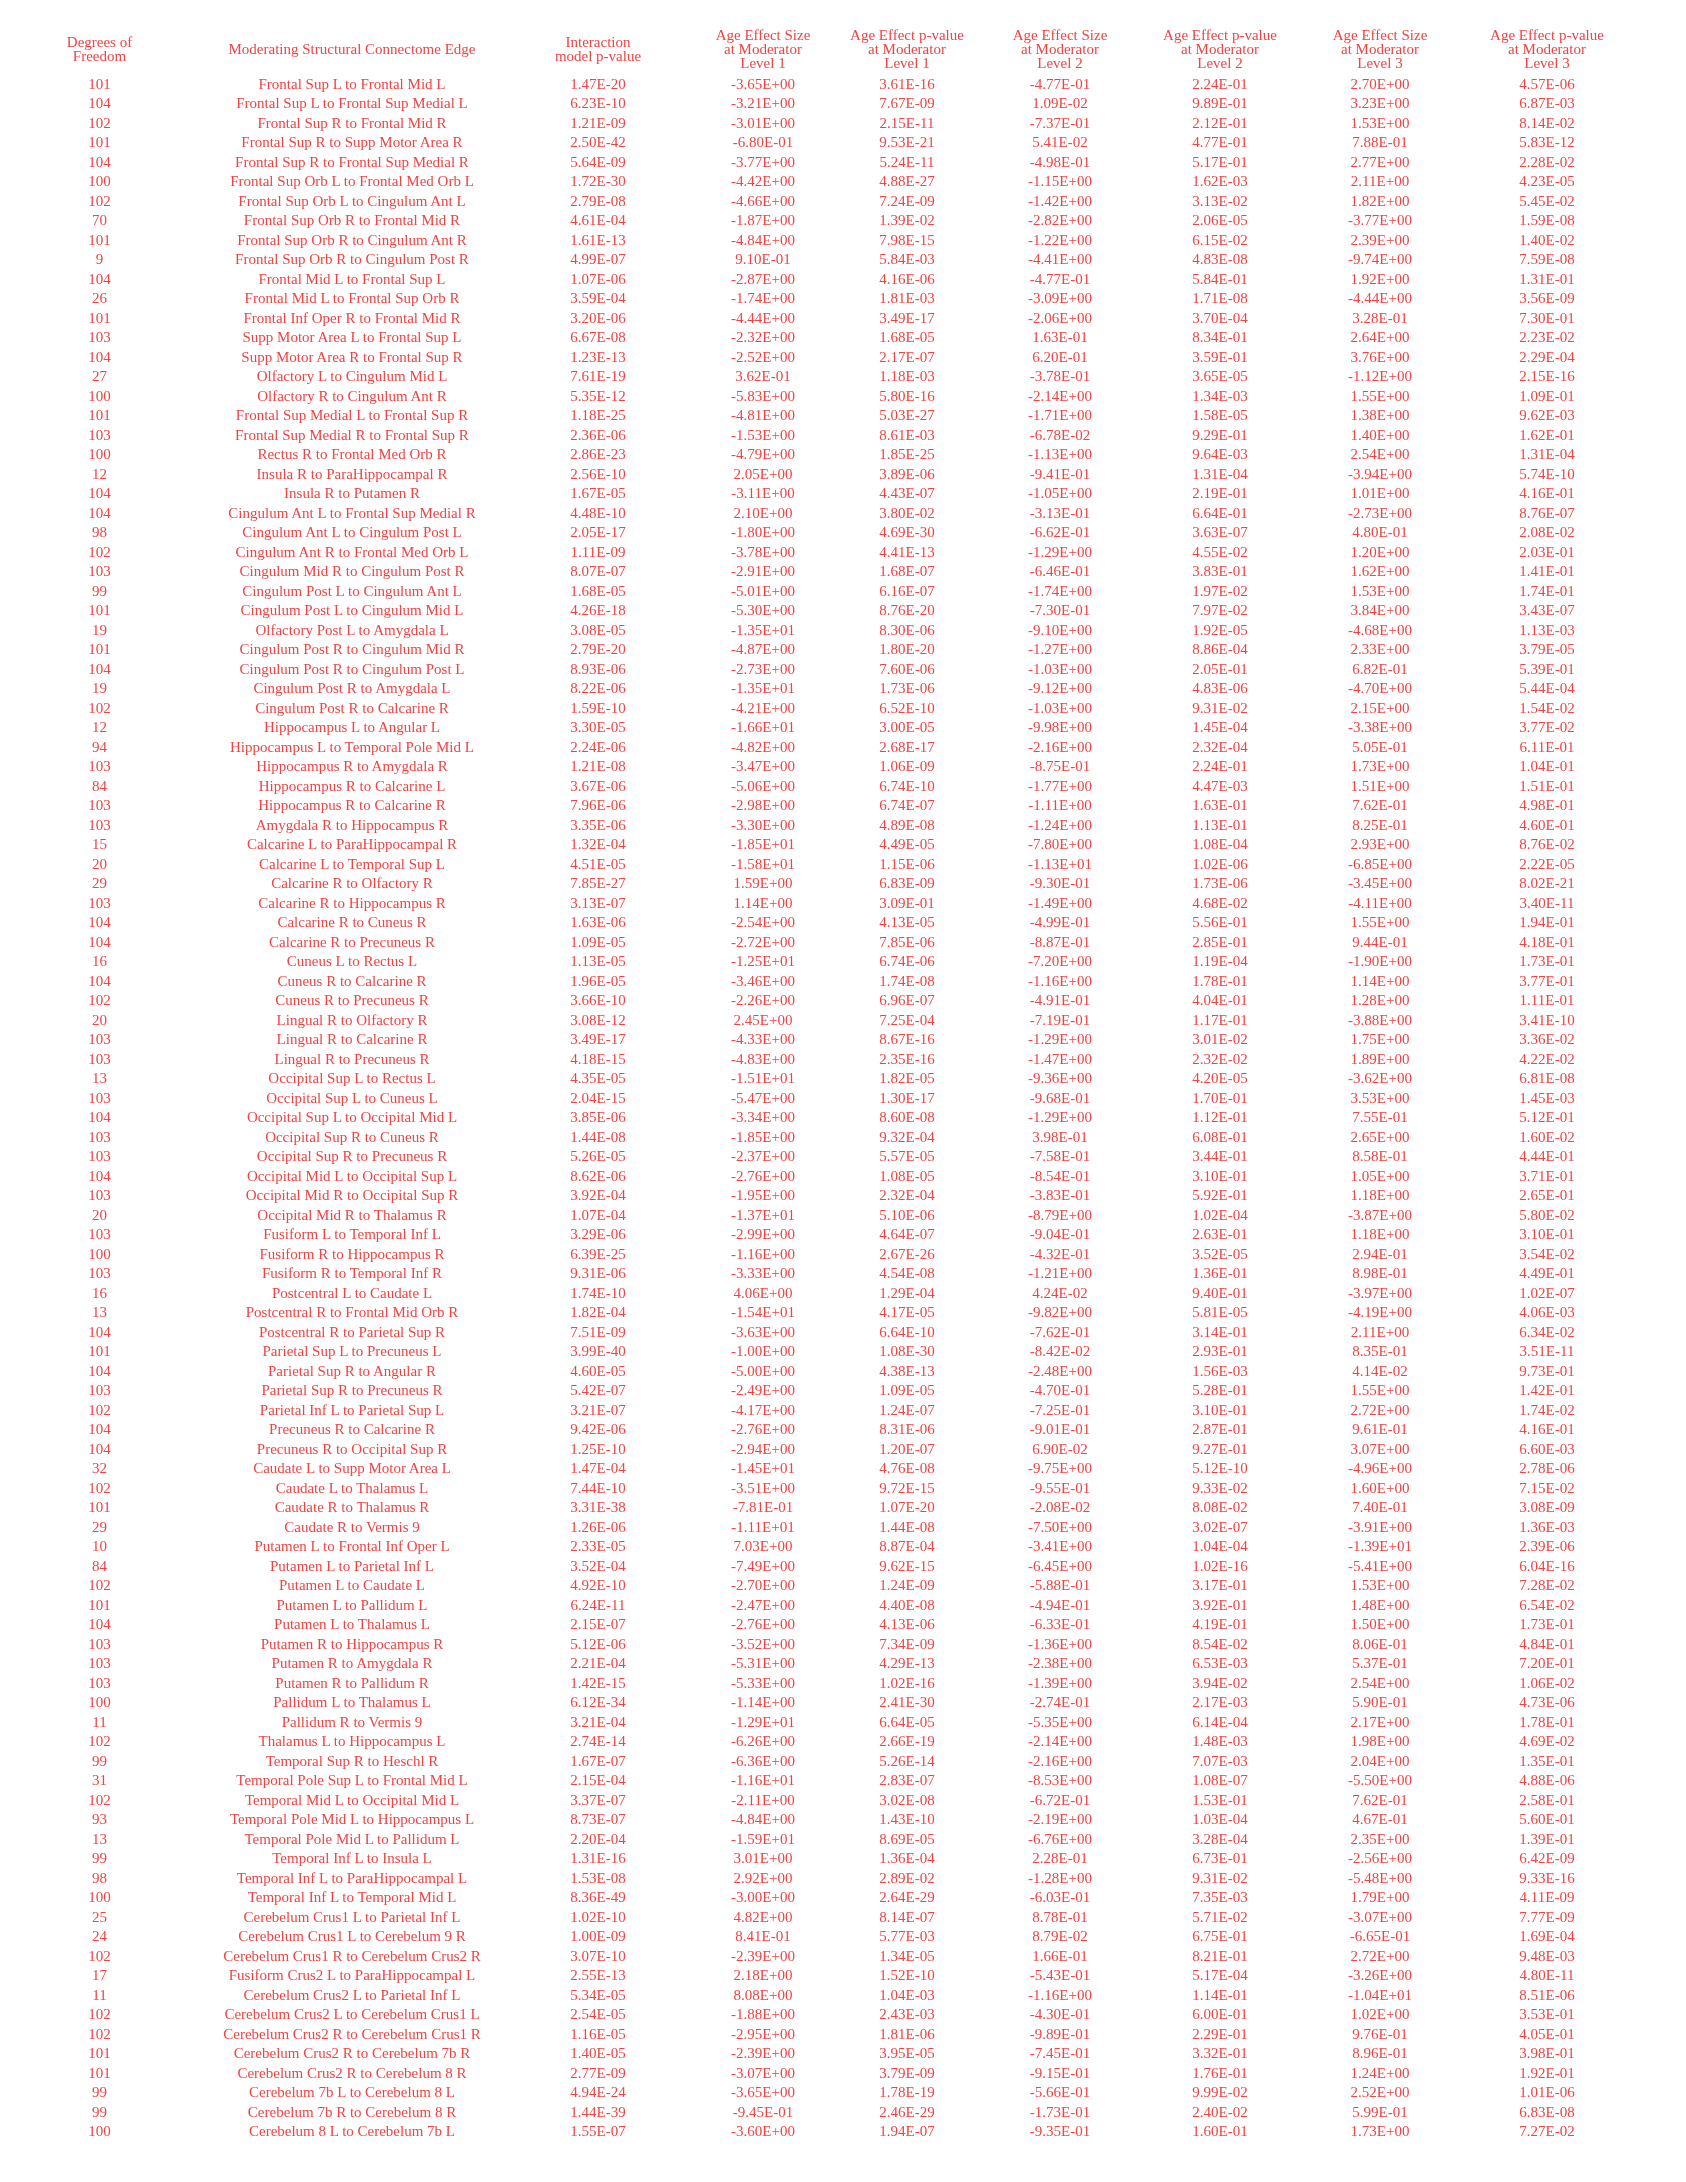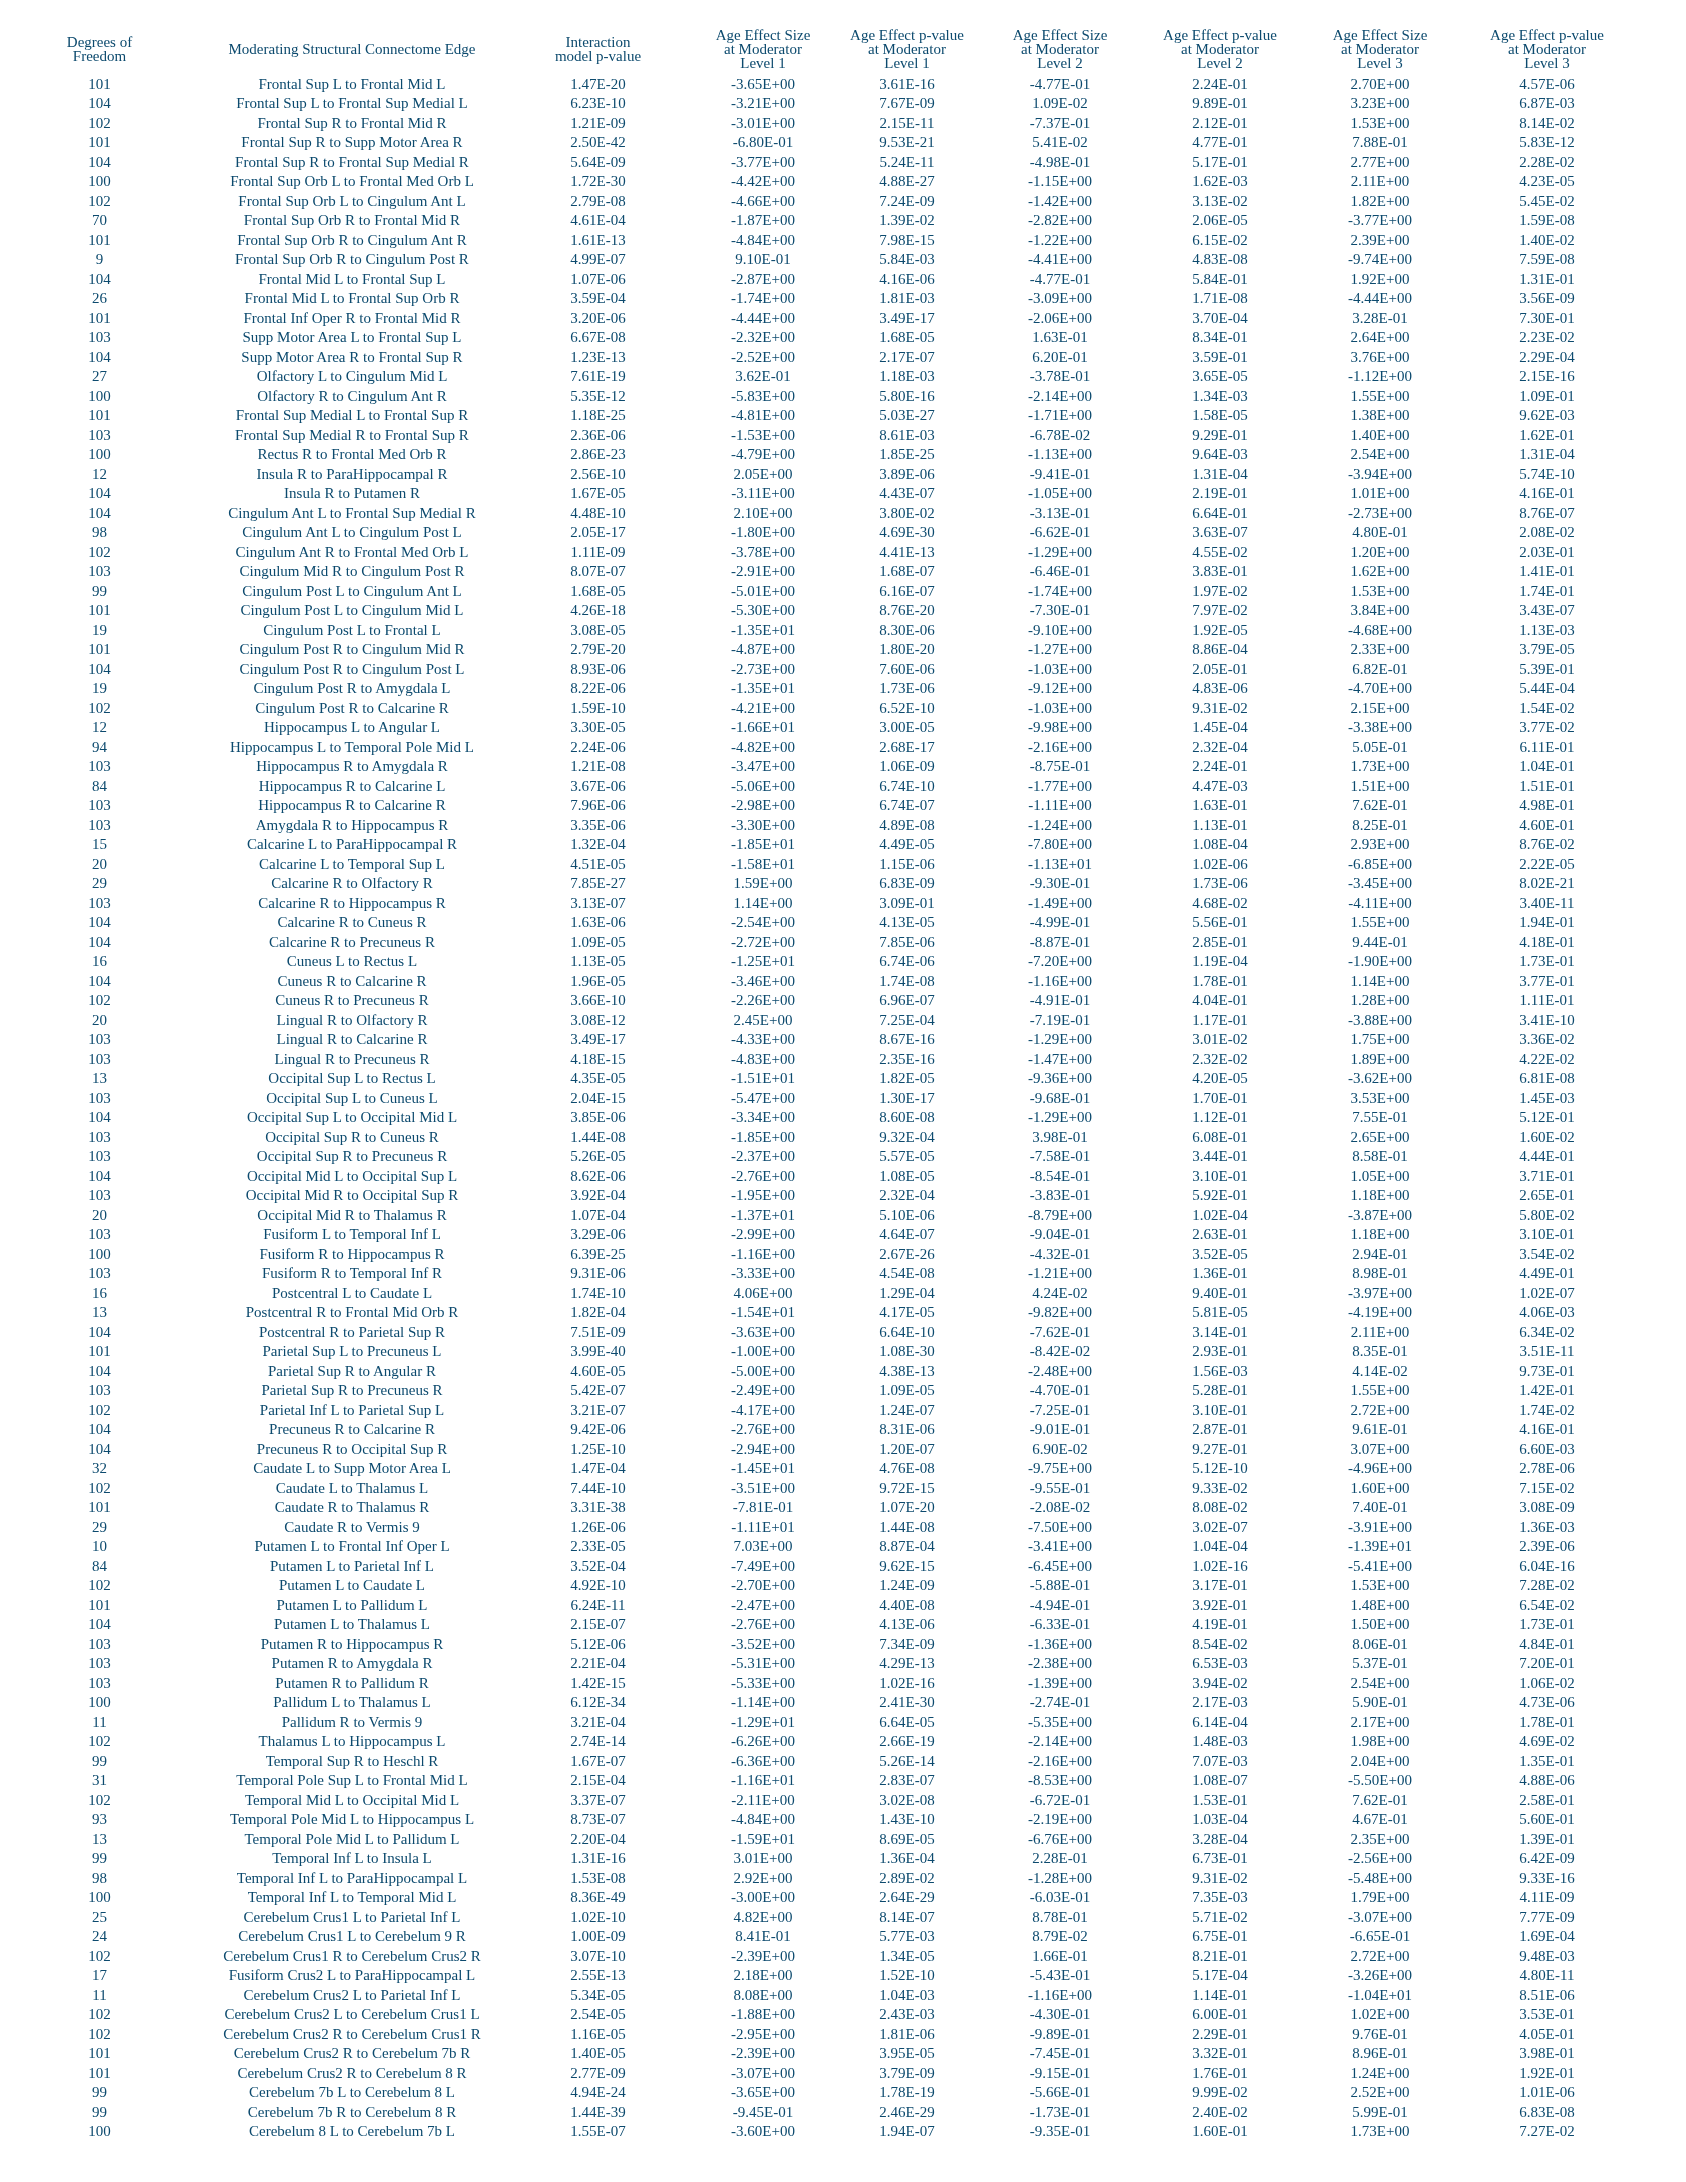--- a/index.html
+++ b/index.html
@@ -5,21 +5,21 @@
   html, body {
     margin: 0;
     padding: 0;
     background: #ffffff;
   }
   .page {
     position: relative;
     width: 1686px;
     height: 2183px;
     background: #ffffff;
-    color: #0c4a6e;
+    color: #ef4444;
     font-family: "Liberation Serif", "DejaVu Serif", serif;
     box-sizing: border-box;
     padding: 28px 23px 0 0;
     overflow: hidden;
   }
   table.results {
     border-collapse: collapse;
     table-layout: fixed;
     width: 1633px;
   }
@@ -408,21 +408,21 @@
           <td>4.26E-18</td>
           <td>-5.30E+00</td>
           <td>8.76E-20</td>
           <td>-7.30E-01</td>
           <td>7.97E-02</td>
           <td>3.84E+00</td>
           <td>3.43E-07</td>
         </tr>
         <tr>
           <td>19</td>
-          <td>Cingulum Post L to Frontal L</td>
+          <td>Olfactory Post L to Amygdala L</td>
           <td>3.08E-05</td>
           <td>-1.35E+01</td>
           <td>8.30E-06</td>
           <td>-9.10E+00</td>
           <td>1.92E-05</td>
           <td>-4.68E+00</td>
           <td>1.13E-03</td>
         </tr>
         <tr>
           <td>101</td>

